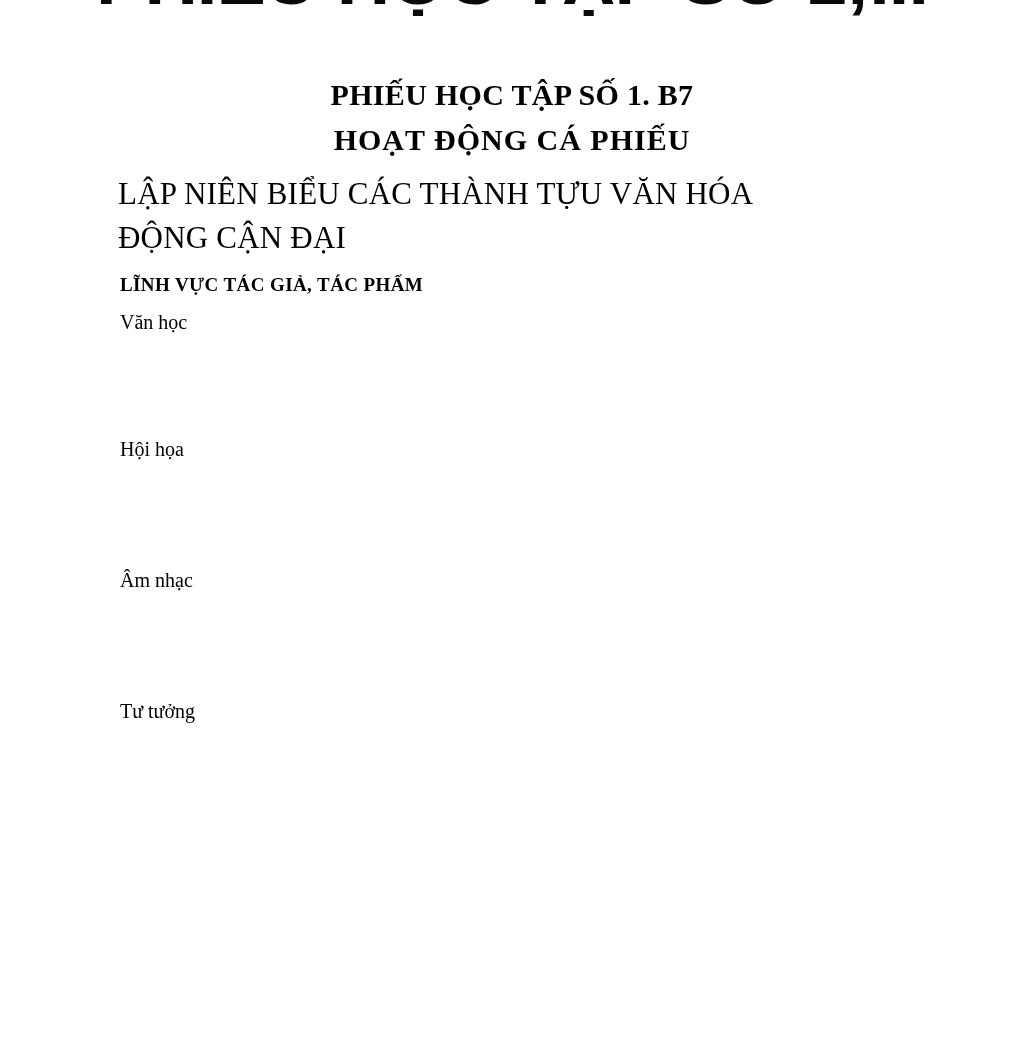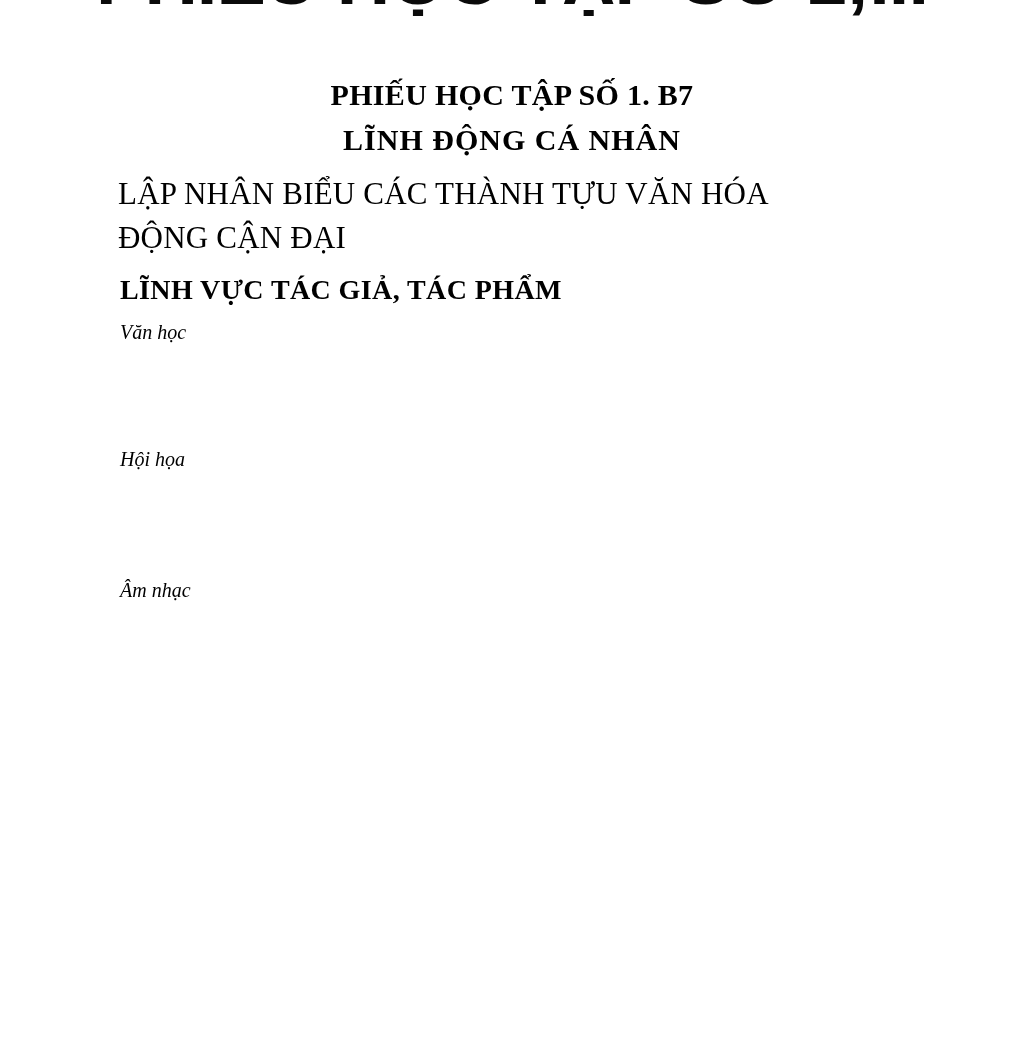--- a/index.html
+++ b/index.html
@@ -66,70 +66,72 @@
     padding-right: 100px;
     font-size: 31px;
     line-height: 1.42;
     font-weight: 400;
     letter-spacing: 0.2px;
   }
 
   .section-label {
     margin-top: 14px;
     padding-left: 120px;
-    font-size: 28px;
+    font-size: 19px;
     font-weight: 700;
     letter-spacing: 0.4px;
   }
 
   .field-list {
     margin: 0;
     padding: 0;
     list-style: none;
   }
   .field-item {
     padding-left: 120px;
     font-size: 20px;
     line-height: 1.3;
     height: 131px;
     box-sizing: border-box;
     padding-top: 9px;
-    font-style: italic;
   }
   .field-item:first-child {
     padding-top: 13px;
   }
 </style>
 </head>
 <body>
 
 <div class="page">
 
   <div class="cut-heading">PHIẾU HỌC TẬP SỐ 1;...</div>
 
   <div class="doc-body">
 
     <div class="title-block">
       <div class="title-line-1">PHIẾU HỌC TẬP SỐ 1. B7</div>
-      <div class="title-line-2">LĨNH ĐỘNG CÁ NHÂN</div>
+      <div class="title-line-2">HOẠT ĐỘNG CÁ PHIẾU</div>
     </div>
 
     <div class="subtitle">
-      <div>LẬP NHÂN BIỂU CÁC THÀNH TỰU VĂN HÓA</div>
+      <div>LẬP NIÊN BIỂU CÁC THÀNH TỰU VĂN HÓA</div>
       <div>ĐỘNG CẬN ĐẠI</div>
     </div>
 
     <div class="section-label">LĨNH VỰC TÁC GIẢ, TÁC PHẨM</div>
 
     <ul class="field-list">
       <li class="field-item">
         <span>Văn học</span>
       </li>
       <li class="field-item">
         <span>Hội họa</span>
       </li>
       <li class="field-item">
         <span>Âm nhạc</span>
       </li>
+      <li class="field-item">
+        <span>Tư tưởng</span>
+      </li>
     </ul>
 
   </div>
 </div>
 
 </body></html>

